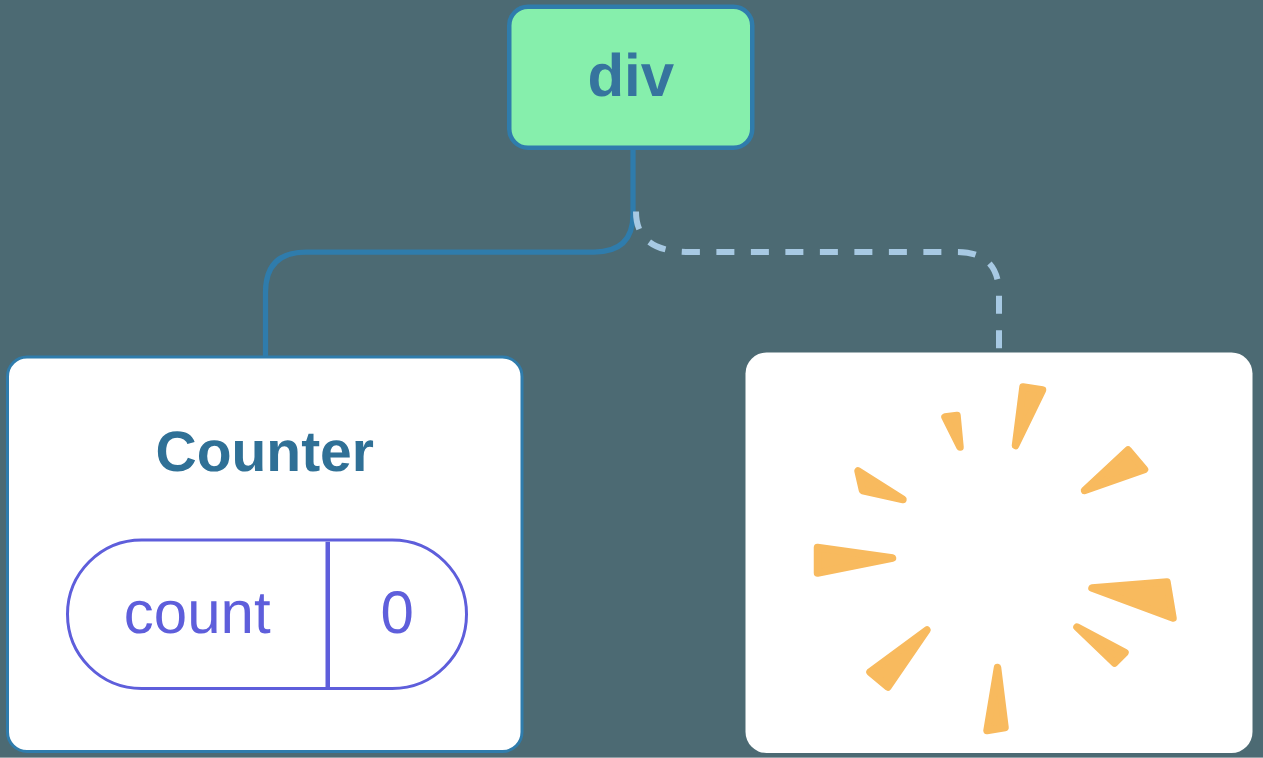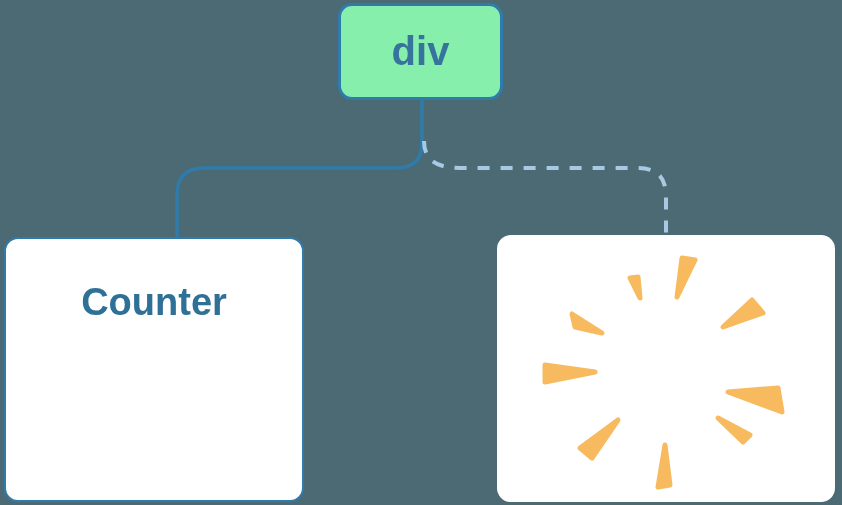--- a/index.html
+++ b/index.html
@@ -44,21 +44,21 @@
     color: #36749E;
   }
   .card {
     position: absolute;
     background: #FFFFFF;
     border-radius: 14px;
     box-sizing: border-box;
   }
   .counter-card {
     left: 4px; top: 237px;
-    width: 300px; height: 265px;
+    width: 345px; height: 265px;
     border: 2.5px solid #2F7CAC;
   }
   .counter-title {
     margin-top: 42px;
     text-align: center;
     font-size: 38px;
     font-weight: 600;
     color: #2F7096;
   }
   .state-pill {
@@ -115,20 +115,25 @@
     <path class="connector-solid" d="M422 99 V143 Q422 168 396 168 H204 Q177 168 177 195 V238"></path>
     <path class="connector-dashed" d="M424 141 C424 161 438 168 460 168 H638 Q666 168 666 196 V236"></path>
   </svg>
 
   <div class="root-node">
     <span>div</span>
   </div>
 
   <div class="card counter-card">
     <div class="counter-title">Counter</div>
+    <div class="state-pill">
+      <span class="state-key">count</span>
+      <span class="state-divider"></span>
+      <span class="state-value">0</span>
+    </div>
   </div>
 
   <div class="card poof-card">
     <svg class="poof-svg" viewBox="0 0 338 267" xmlns="http://www.w3.org/2000/svg">
       <polygon class="poof-ray" points="185,23 198,25 180,62"></polygon>
       <polygon class="poof-ray" points="133,43 141,42 143,63"></polygon>
       <polygon class="poof-ray" points="255,65 266,78 226,92"></polygon>
       <polygon class="poof-ray" points="75,79 78,92 105,98"></polygon>
       <polygon class="poof-ray" points="48,130 48,147 98,137"></polygon>
       <polygon class="poof-ray" points="231,157 281,153 285,177"></polygon>

